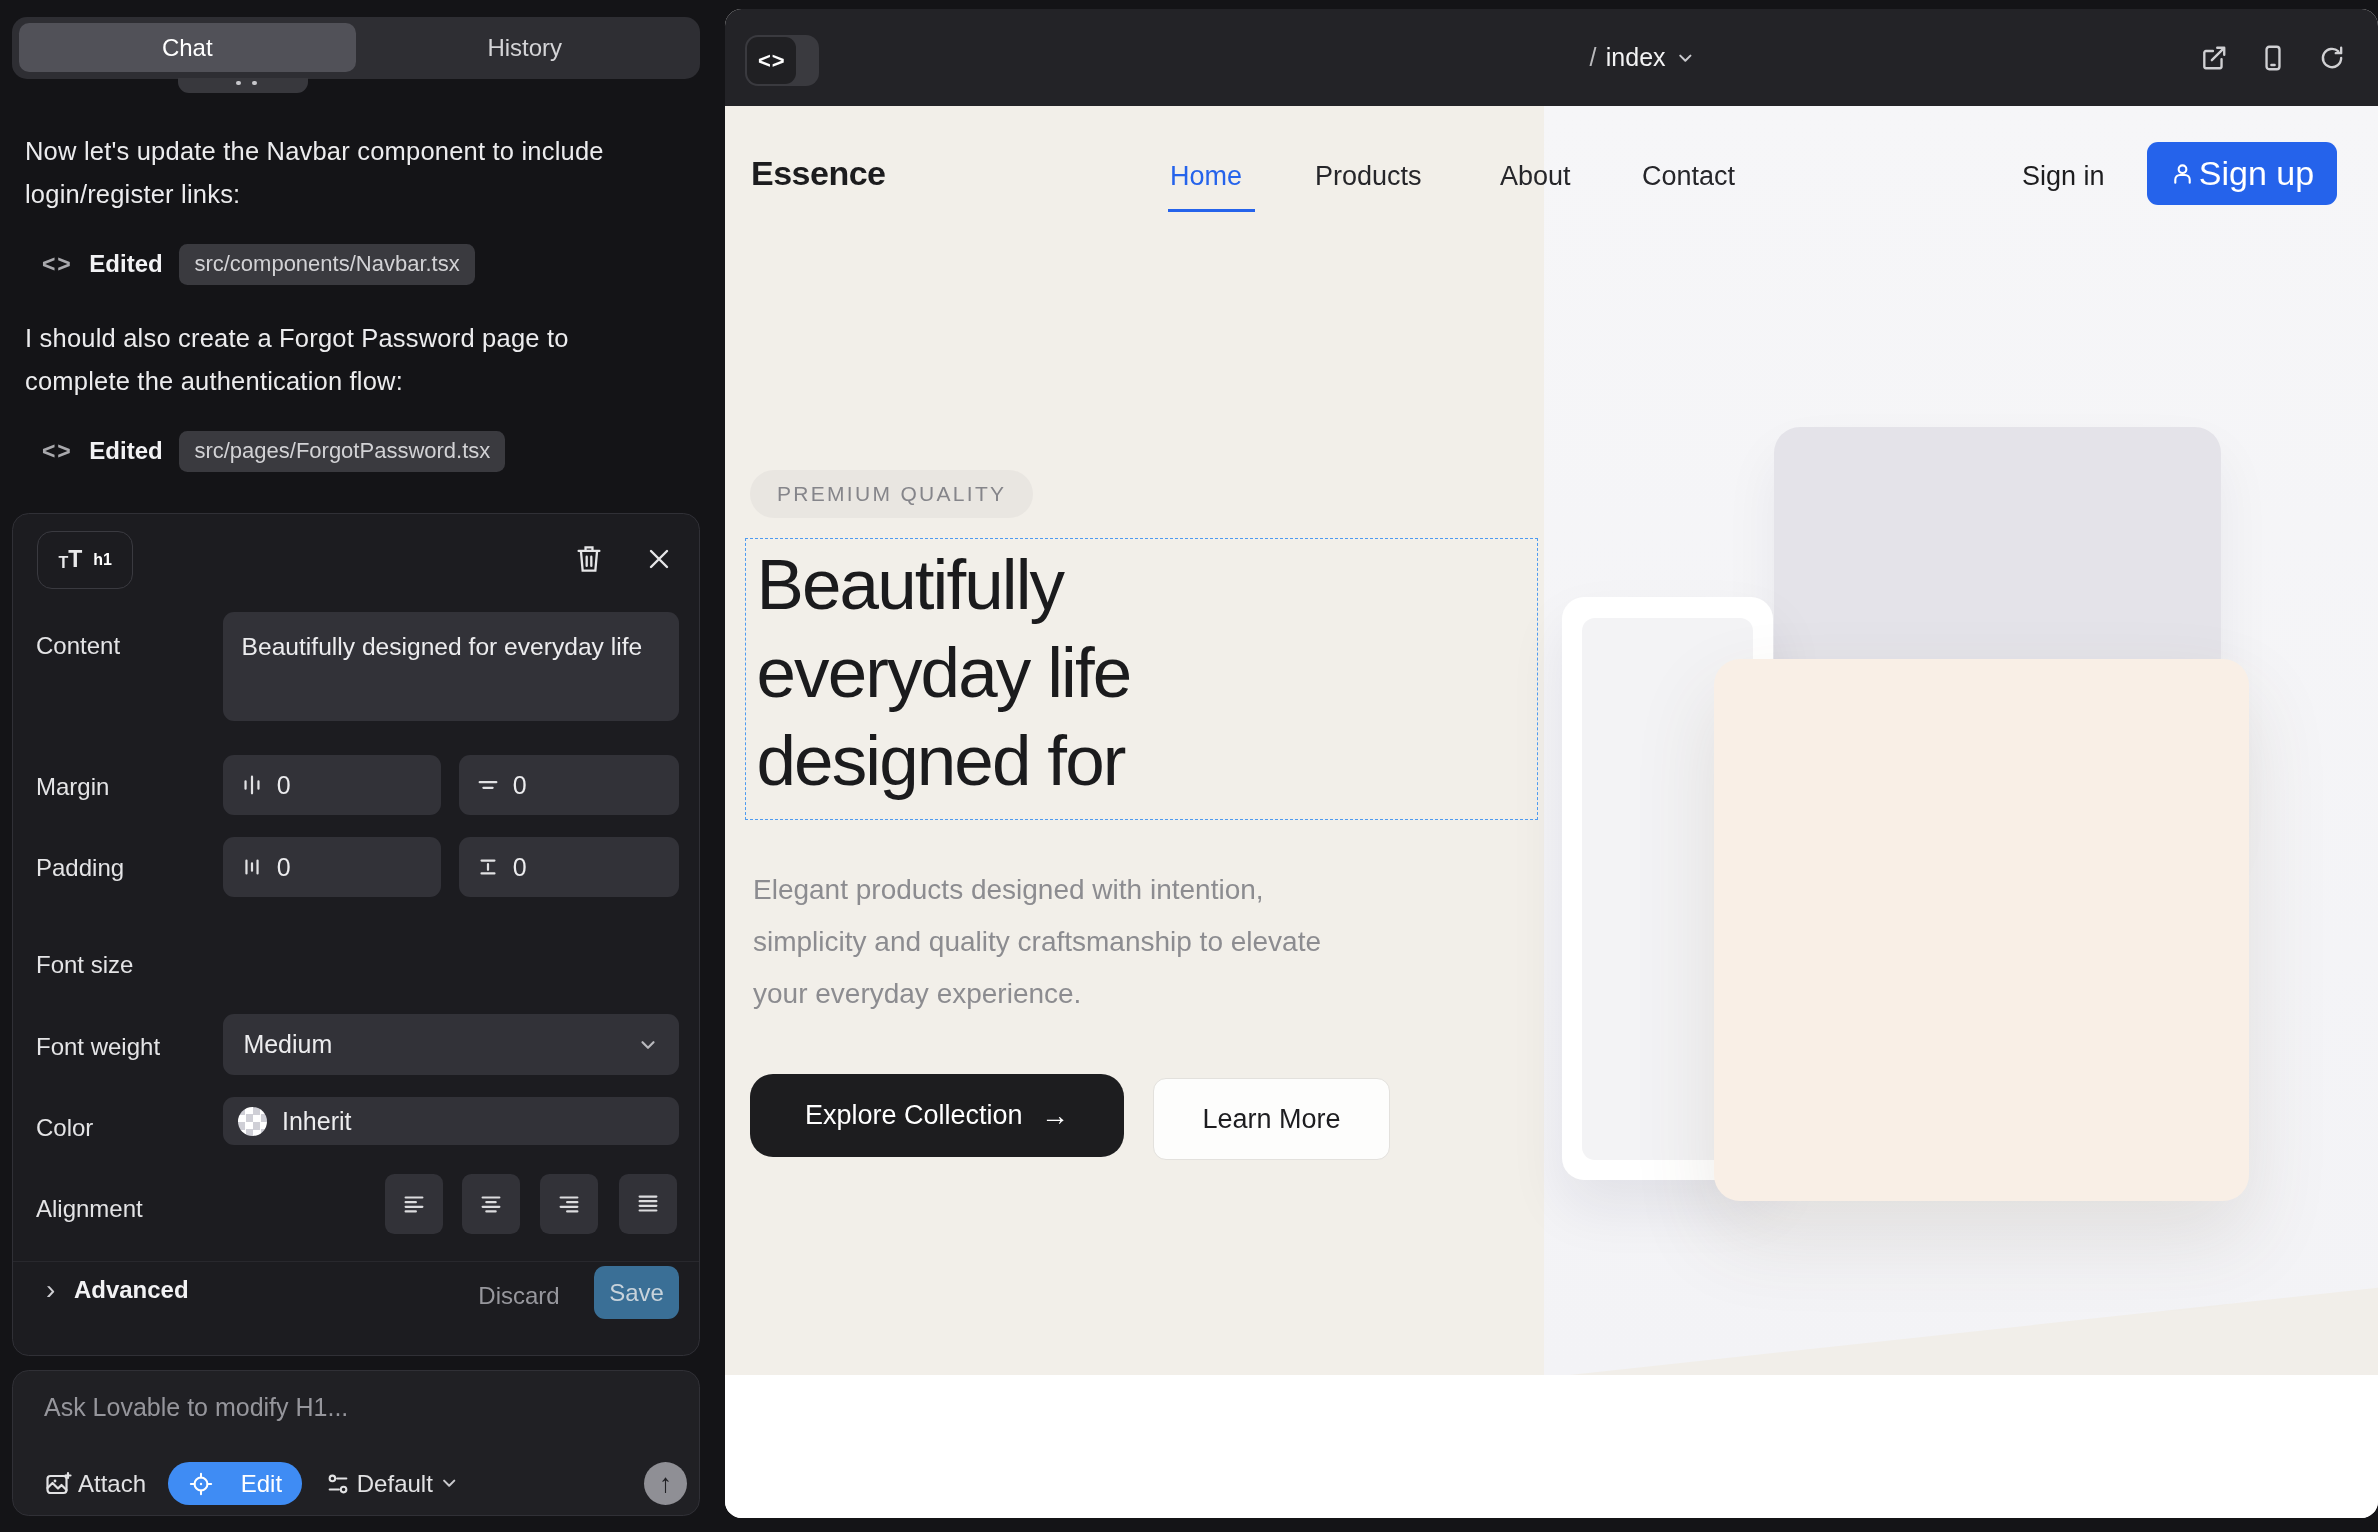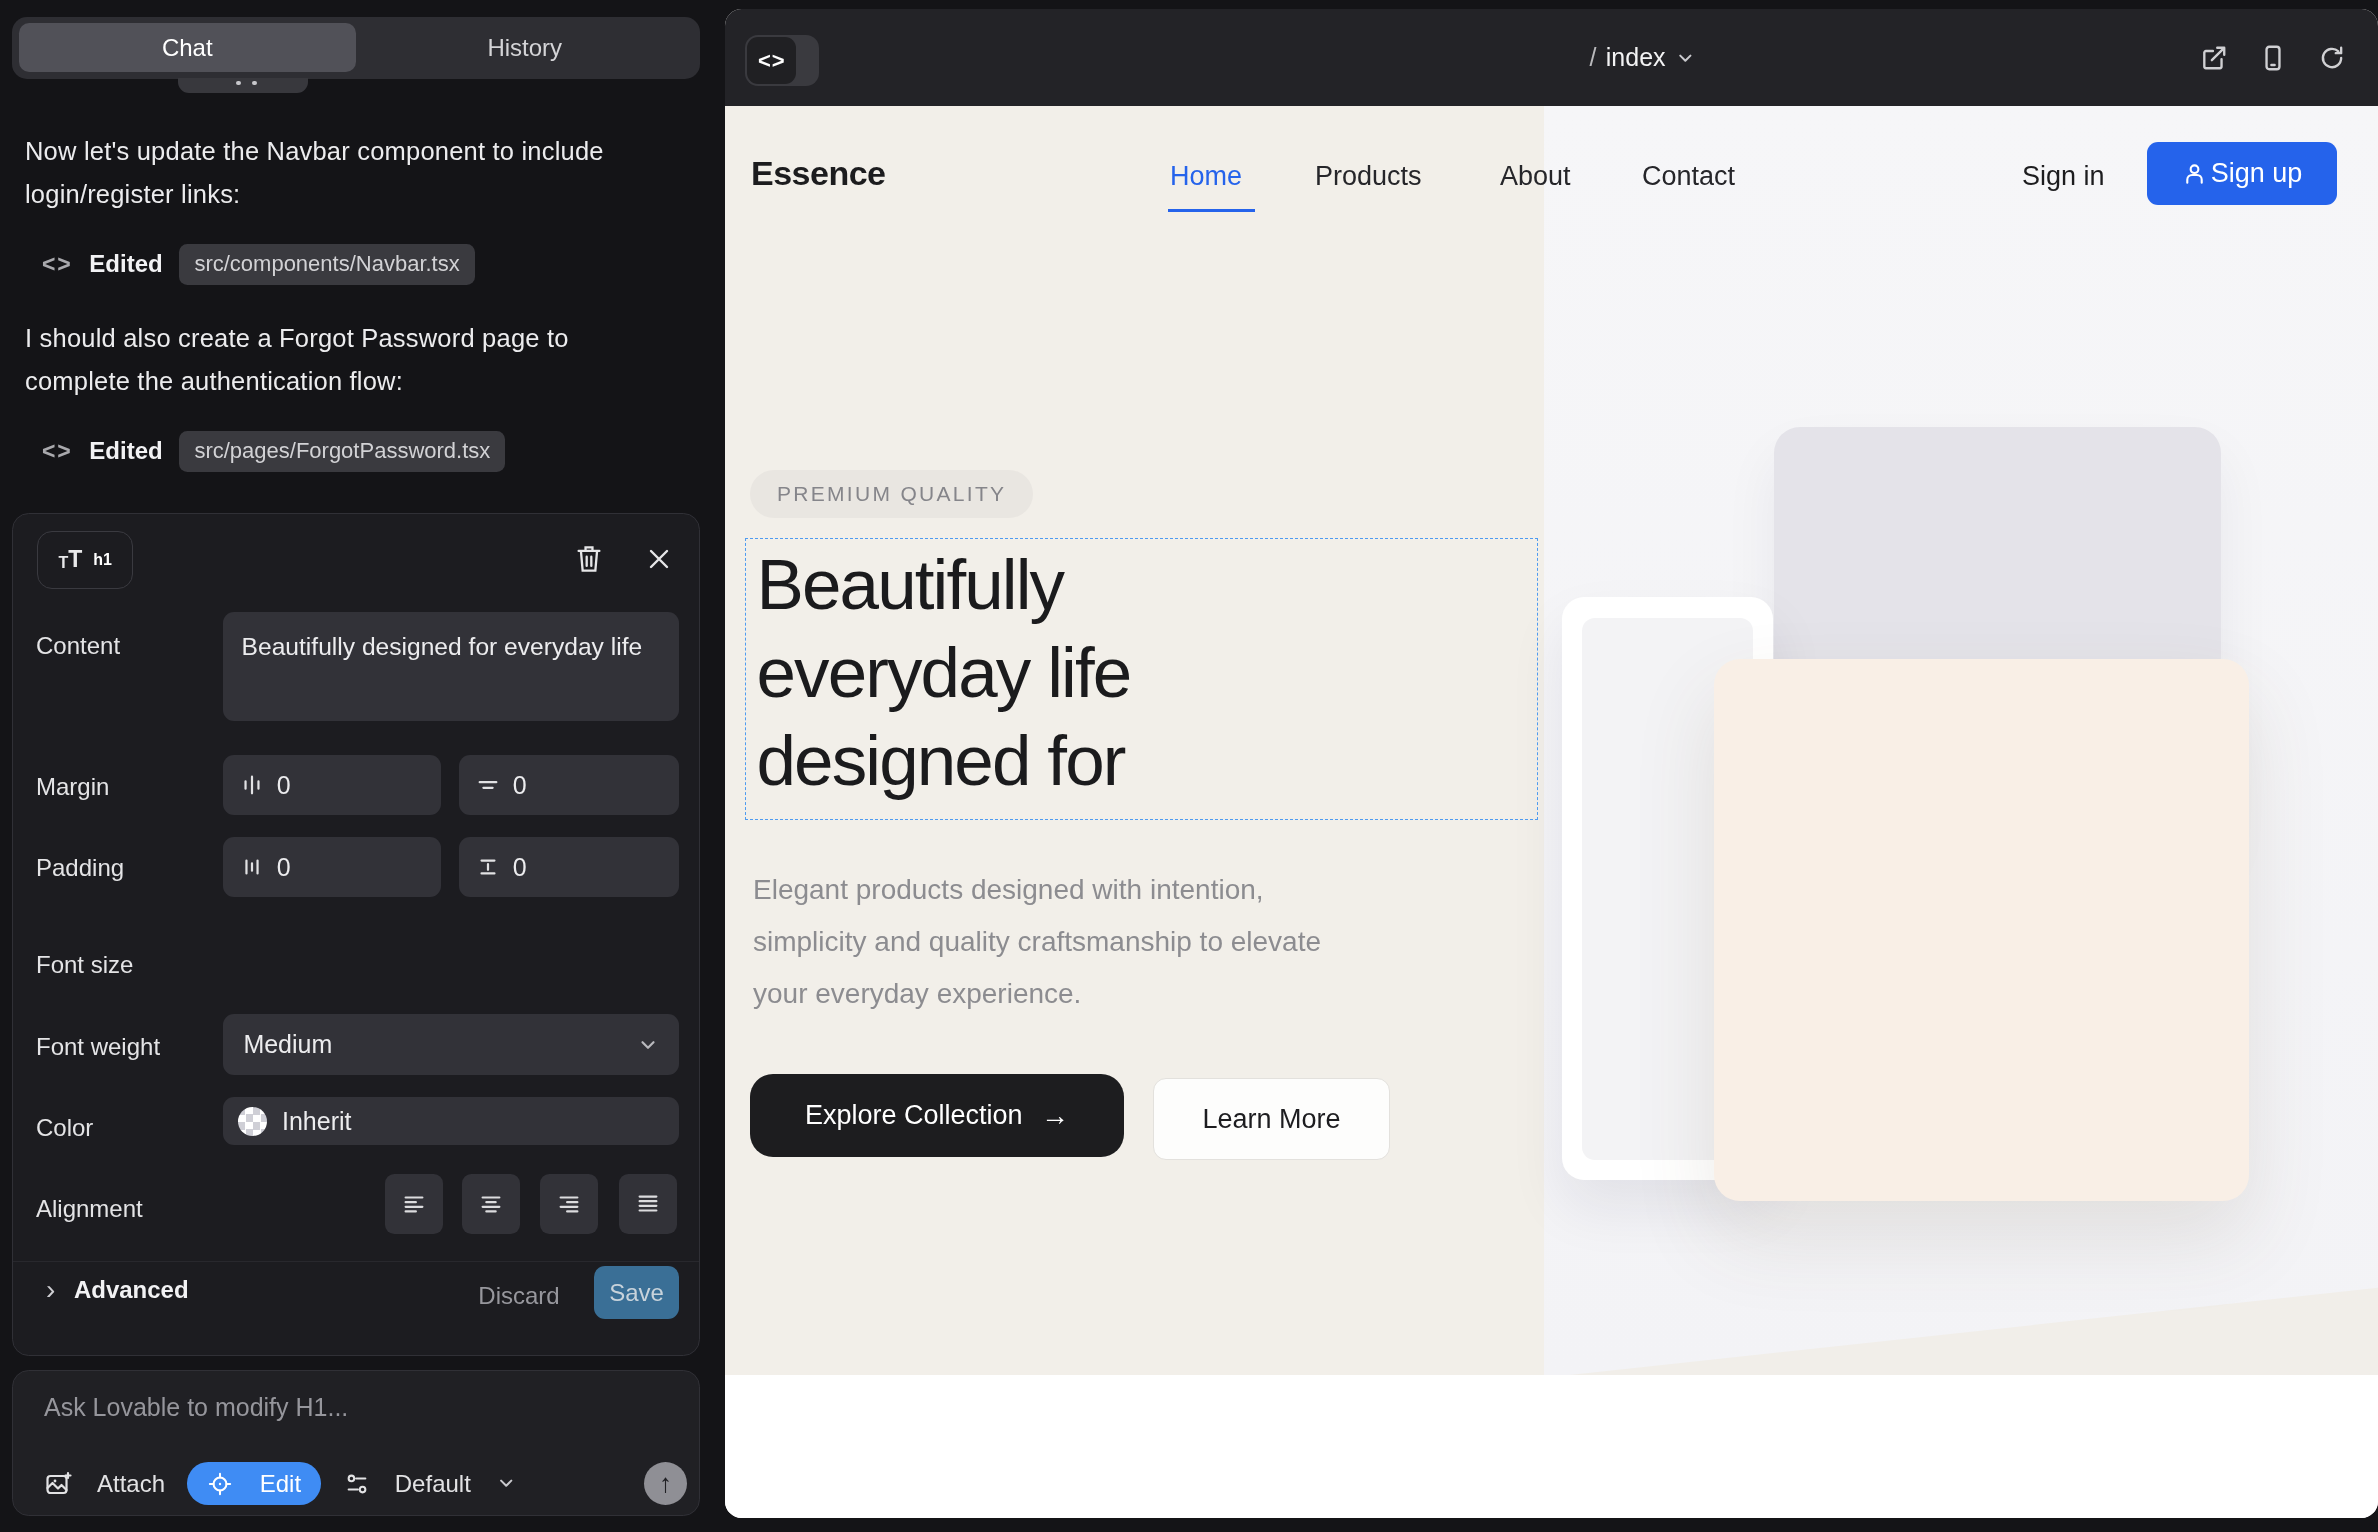--- a/index.html
+++ b/index.html
@@ -41,21 +41,21 @@
   .advanced .chev{color:#cfcfd3;font-size:28px;line-height:28px}
   .advanced .alabel{font-size:24px;font-weight:bold}
   .discard-btn{position:absolute;left:456px;top:764px;font-size:24px;color:#97979d;cursor:pointer;padding:3.7px 9.3px}
   .save-btn{position:absolute;left:581px;top:752px;width:85px;height:53px;background:#3a6f96;border-radius:11px;display:flex;align-items:center;justify-content:center;font-size:24px;color:#c8d3db;cursor:pointer}
 
   
   .composer{position:absolute;left:12px;top:1370px;width:688px;height:146px;background:#202024;border:0.9px solid #303036;border-radius:16.7px}
   .composer textarea{position:absolute;left:31px;top:22px;width:557px;height:41px;background:transparent;border:none;outline:none;resize:none;font-size:25px;color:#e8e8ea;font-family:"Liberation Sans",sans-serif}
   .composer textarea::placeholder{color:#96969c;opacity:1}
   .c-row{position:absolute;left:31px;top:91px;height:43px;display:flex;align-items:center;gap:13px}
-  .c-item{display:flex;align-items:center;gap:25px;color:#e2e2e4;font-size:24px;cursor:pointer}
+  .c-item{display:flex;align-items:center;gap:6px;color:#e2e2e4;font-size:24px;cursor:pointer}
   .edit-pill{display:flex;align-items:center;gap:28px;background:#3f8cf4;color:#fff;font-size:24px;height:43px;padding:0 20.4px;border-radius:21.3px;cursor:pointer;margin:0 9.3px}
   .send-btn{position:absolute;left:631px;top:91px;width:43px;height:43px;border-radius:50%;background:#8f8f95;display:flex;align-items:center;justify-content:center;color:#202024;font-size:26px;font-weight:bold;cursor:pointer}
 
   
   .browser{position:absolute;left:725px;top:9.3px;width:1653px;height:1509px;border-radius:16.7px;overflow:hidden;background:#fff}
   .topbar{position:absolute;left:0;top:0;width:100%;height:97px;background:#232327}
   .code-toggle{position:absolute;left:20.4px;top:26px;width:74px;height:51px;background:#3a3a3f;border-radius:13px;cursor:pointer}
   .code-toggle .seg{position:absolute;left:1.9px;top:1.9px;width:49px;height:47px;background:#202023;border-radius:11px;display:flex;align-items:center;justify-content:center;color:#fff;font-size:22px;font-weight:bold;letter-spacing:0.9px}
   .urlbar{position:absolute;left:55.5%;top:0;height:97px;transform:translateX(-50%);display:flex;align-items:center;gap:9.3px;white-space:nowrap}
   .urlbar .host{color:#b9b9bc;font-size:25px}
@@ -71,21 +71,21 @@
   .wedge{position:absolute;left:819px;top:0;width:834px;height:1269px;background:#f1eee9;clip-path:polygon(2.8% 100%,100% 93.1%,100% 100%)}
   .g-lavender{position:absolute;left:1049px;top:321px;width:447px;height:422px;border-radius:26px;background:#e4e3e9;box-shadow:0 28px 56px rgba(30,30,60,.06)}
   .g-white{position:absolute;left:837px;top:491px;width:211px;height:583px;border-radius:22px;background:#ffffff;box-shadow:0 28px 56px rgba(30,30,60,.08)}
   .g-white .inner{position:absolute;left:20.4px;top:20.4px;right:20.4px;bottom:20.4px;background:#f3f3f5;border-radius:13px}
   .g-cream{position:absolute;left:989px;top:553px;width:535px;height:542px;border-radius:26px;background:#f9efe6;box-shadow:0 37px 83px rgba(90,70,50,.12)}
   .brand{position:absolute;left:26px;top:48px;font-size:34px;font-weight:bold;color:#1c1c1e;letter-spacing:-0.5px}
   .nav-item{position:absolute;top:55px;font-size:27px;color:#26262a;cursor:pointer}
   .nav-item.active{color:#2563eb}
   .nav-underline{position:absolute;left:443px;top:103px;width:87px;height:2.8px;background:#2563eb}
   .signin{position:absolute;left:1297px;top:55px;font-size:27px;color:#1d1d1f;cursor:pointer}
-  .signup{position:absolute;left:1422px;top:36px;width:190px;height:63px;background:#2563eb;border-radius:11px;display:flex;align-items:center;justify-content:center;gap:4px;color:#fff;font-size:27px;cursor:pointer}
+  .signup{position:absolute;left:1422px;top:36px;width:190px;height:63px;background:#2563eb;border-radius:11px;display:flex;align-items:center;justify-content:center;gap:4px;color:#fff;font-size:34px;cursor:pointer}
   .badge{position:absolute;left:25px;top:364px;padding:12px 27px;border-radius:927px;background:#e9e6e1;color:#85858a;font-size:21px;letter-spacing:2.3px}
   .selection{position:absolute;left:19.5px;top:432px;width:793px;height:282px;border:1.9px dashed #4f9bf0}
   .hero-h1{position:absolute;left:11px;top:1.9px;font-size:71px;line-height:88px;font-weight:normal;color:#1b1b1d;letter-spacing:-1.9px}
   .hero-p{position:absolute;left:28px;top:758px;width:612px;font-size:28px;line-height:52px;color:#8c8c90}
   .cta-dark{position:absolute;left:25px;top:968px;width:374px;height:83px;background:#1d1d1f;border-radius:23px;display:flex;align-items:center;justify-content:center;gap:18.6px;color:#fff;font-size:27px;cursor:pointer}
   .cta-dark .arr{font-size:28px}
   .cta-light{position:absolute;left:428px;top:972px;width:237px;height:82px;background:#fdfdfc;border:1.9px solid #e3e1dd;border-radius:13px;display:flex;align-items:center;justify-content:center;color:#1d1d20;font-size:27px;cursor:pointer}
 </style>
 </head>
 <body>

